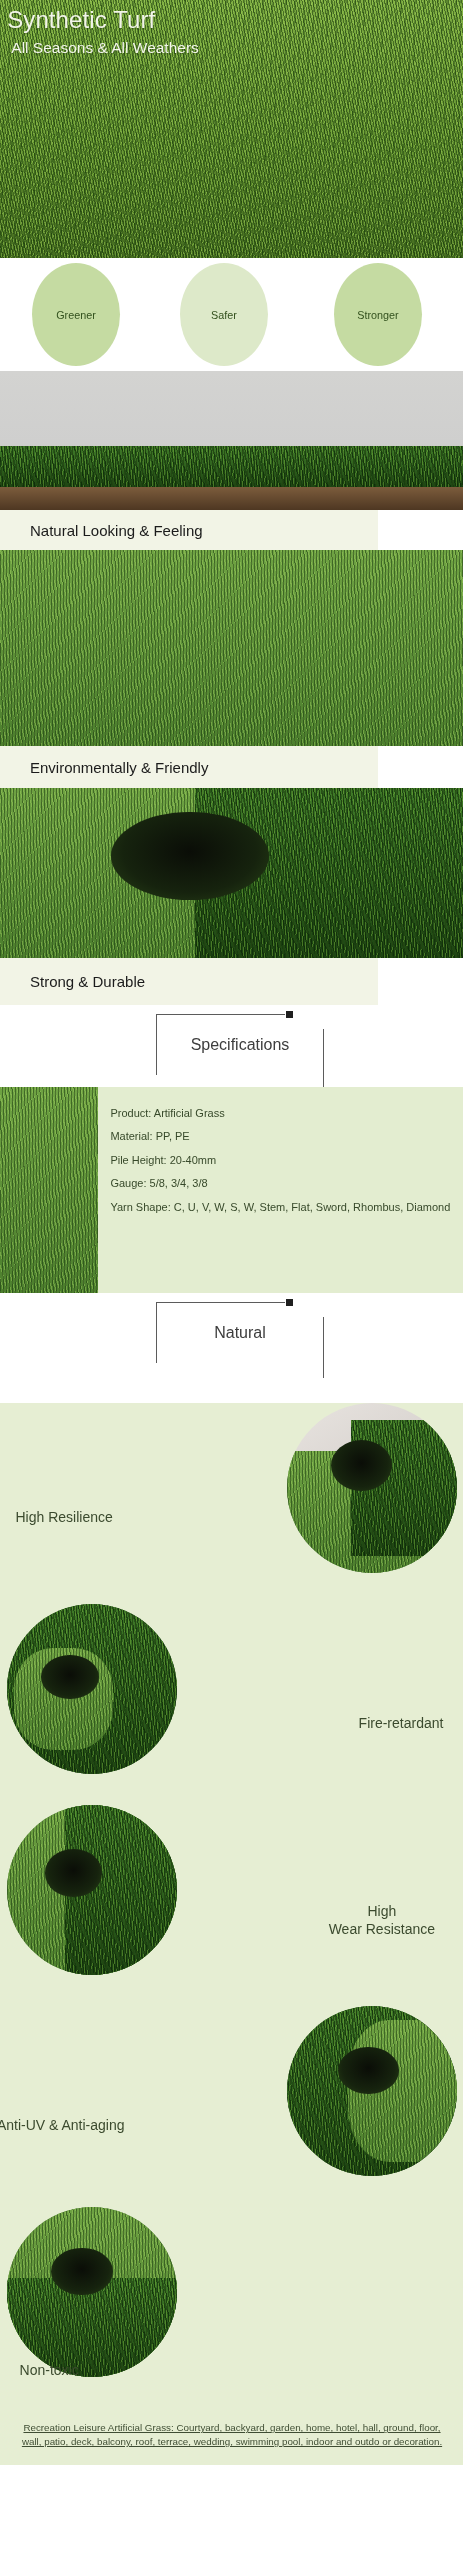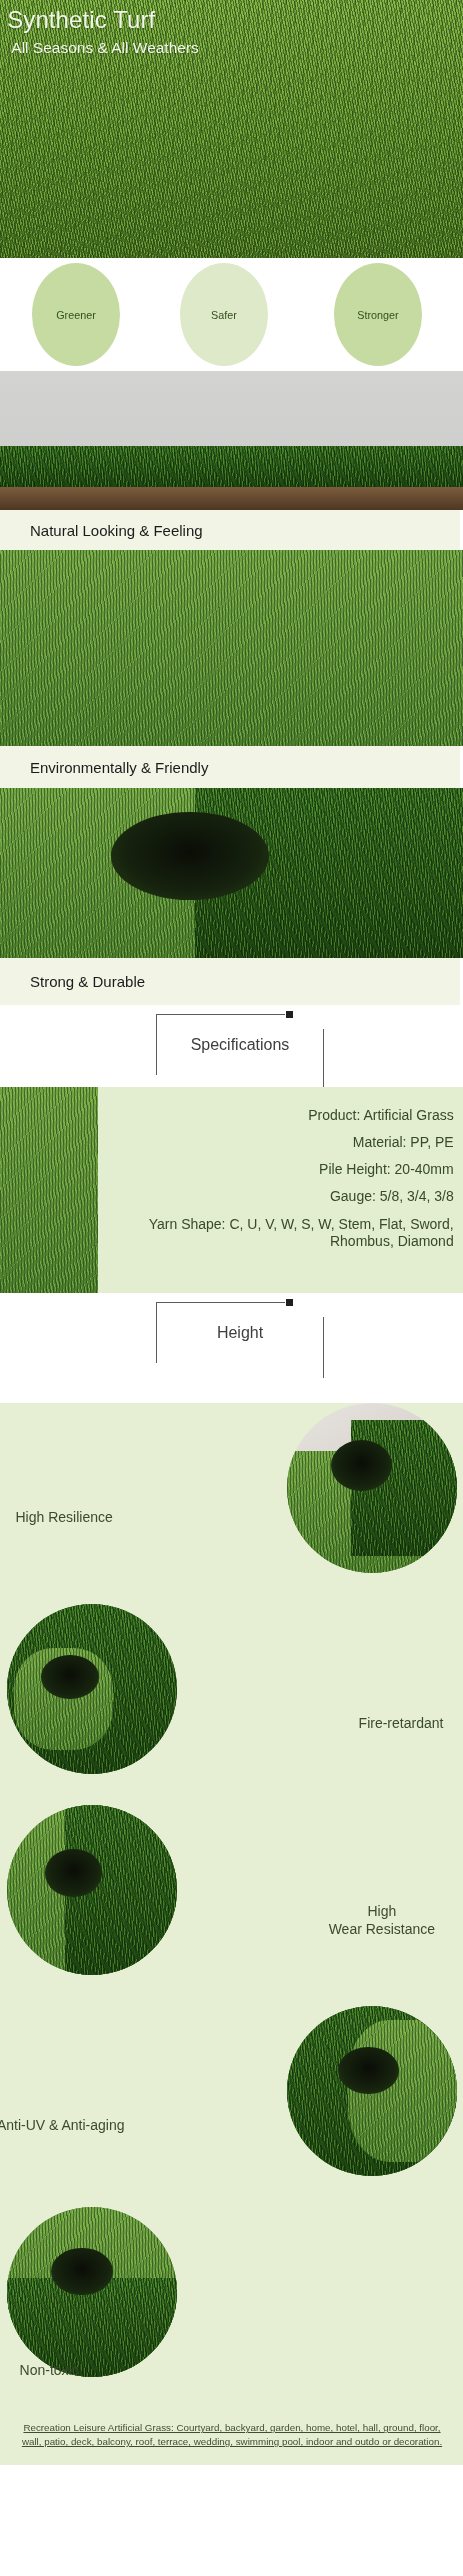--- a/index.html
+++ b/index.html
@@ -74,21 +74,21 @@
   }
   .turf-roll .blades{
     position:absolute; left:0; right:0; top:75px; height:41px;
   }
   .turf-roll .plank{
     position:absolute; left:0; right:0; top:116px; height:23px;
     background:linear-gradient(180deg,#7c5c3c,#4e3722);
   }
 
   .caption{
-    width:460px; background:#f2f4e6;
+    width:378px; background:#f2f4e6;
     display:flex; align-items:center;
     font-size:15px; color:#1b1b1b; padding-left:30px;
   }
 
   
   .frame-wrap{ position:relative; width:464px; height:82px; background:#ffffff;margin-left:9px; }
   .frame{
     position:absolute; left:147px; top:9.3px; width:168px; height:61px;
   }
   .frame .ln-top{
@@ -109,21 +109,21 @@
     font-size:16px; color:#3d3d3d;
   }
 
   
   .spec{ position:relative; width:464px; height:206px; background:#e3edd0; display:flex; }
   .spec-photo{ width:98px; height:206px; flex:none; }
   .spec-list{
     flex:1; padding:19.6px 10.3px 0 12.4px;
     display:flex; flex-direction:column; gap:9.8px;
   }
-  .spec-list div{ font-size:14px; color:#37492a; line-height:1.25;text-align:right; }
+  .spec-list div{ font-size:11px; color:#37492a; line-height:1.25; }
 
   
   .details{ position:relative; width:464px; background:#e6eed3;margin-top:28px; }
   .drow{ position:relative; width:464px; height:201px; }
   .dcircle{
     position:absolute; width:170px; height:170px; border-radius:50%; overflow:hidden;
   }
   .dlabel{
     position:absolute; font-size:14px; color:#3b4a2e; line-height:1.25;
   }
@@ -209,21 +209,21 @@
     <div>Yarn Shape: C, U, V, W, S, W, Stem, Flat, Sword, Rhombus, Diamond</div>
   </div>
 </section>
 
 <div class="frame-wrap">
   <div class="frame">
     <div class="ln-top"></div>
     <div class="ln-left"></div>
     <div class="ln-right"></div>
     <div class="sq"></div>
-    <div class="ftxt">Height</div>
+    <div class="ftxt">Natural</div>
   </div>
 </div>
 
 <section class="details">
 
   <div class="drow">
     <div class="dcircle" style="right:7.2px; top:0;">
       <div class="roll">
         <div class="bg"></div>
         <div class="grass-c" style="position:absolute;left:0;bottom:0;width:100%;height:72%;"></div>

